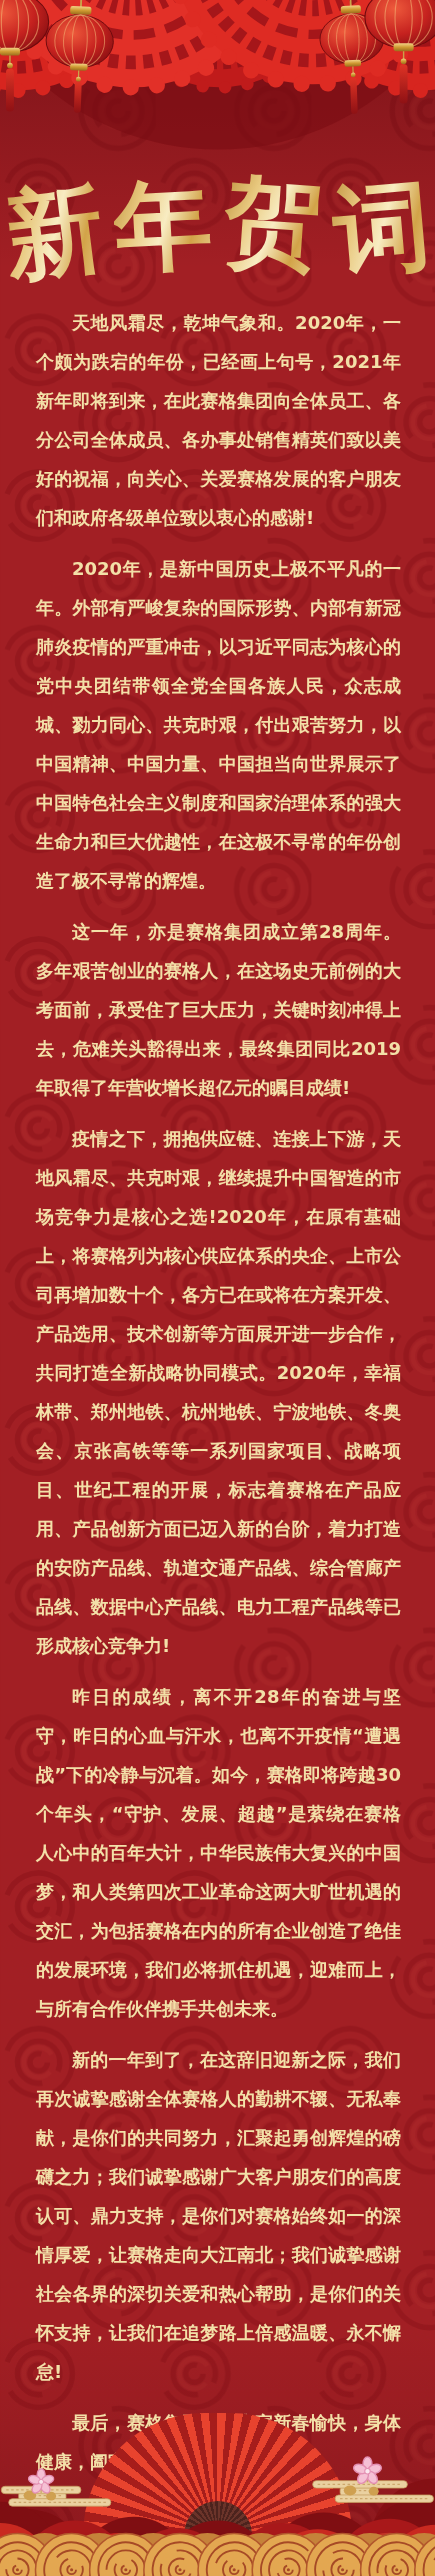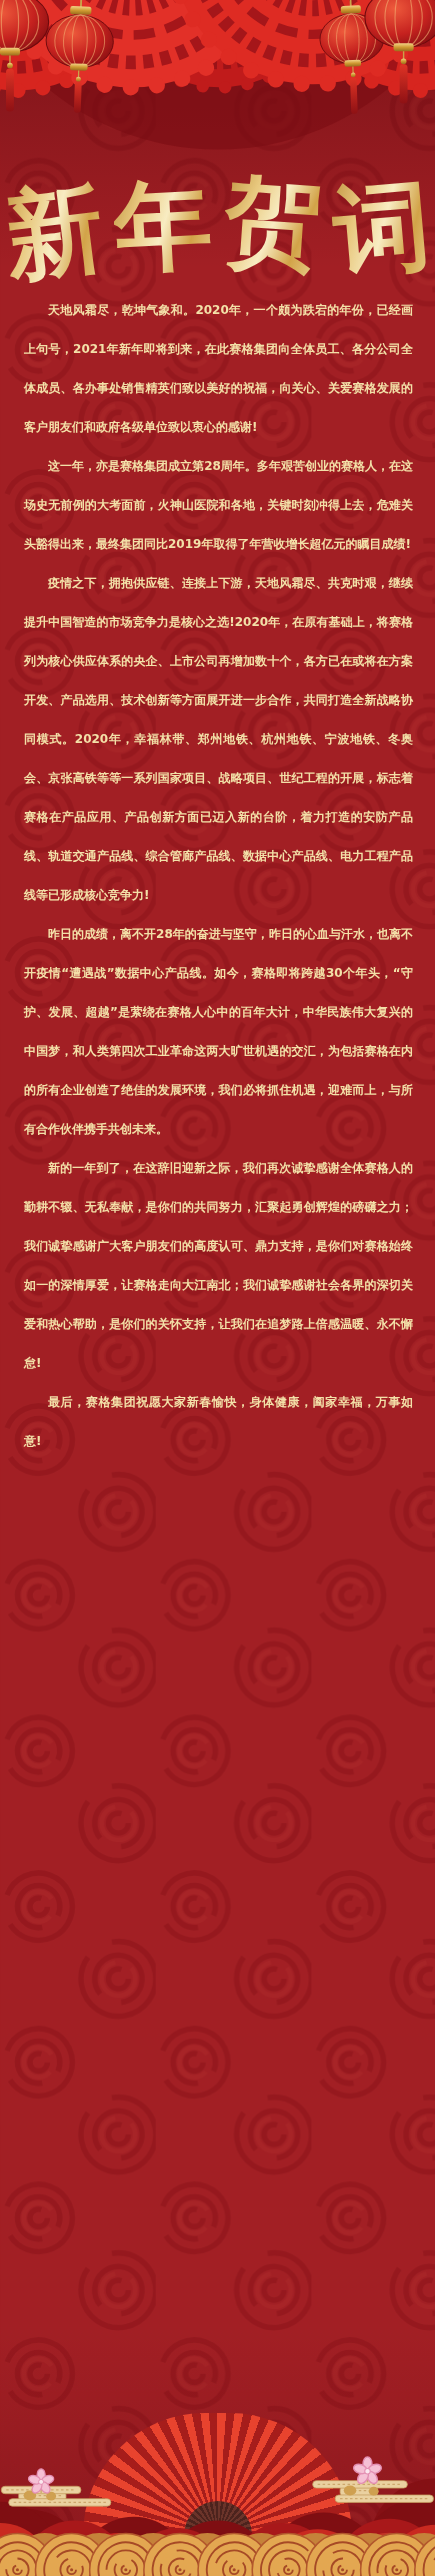--- a/index.html
+++ b/index.html
@@ -33,22 +33,22 @@
   #title .t0{transform:rotate(-7deg) translateY(5px);}
   #title .t1{transform:rotate(-3deg) translateY(-1.2px);}
   #title .t2{transform:rotate(4deg)  translateY(-5px);}
   #title .t3{transform:rotate(-5deg) translateY(1.2px);}
 
   
   #letter{
     left:24px;top:291px;width:389px;z-index:2;
   }
   #letter p{
-    margin:0;text-indent:2em;text-align:justify;
-    font-size:12px;line-height:39px;font-weight:700;
+    margin:12px;text-indent:2em;text-align:justify;
+    font-size:18px;line-height:39px;font-weight:700;
     color:#f3e0a8;letter-spacing:0px;
   }
 
   
   #footer{left:0;top:2389px;width:436px;height:187px;z-index:2;}
   #fan{
     position:absolute;left:83px;top:24px;width:269px;height:122px;
     border-radius:134px 134px 0 0;
     background:repeating-conic-gradient(from -88deg at 50% 100%, #e8432e 0deg 4deg, #a61d1b 4deg 8deg);
   }
@@ -202,23 +202,24 @@
 
 <div id="title" class="abs">
   <span class="t0">新</span>
   <span class="t1">年</span>
   <span class="t2">贺</span>
   <span class="t3">词</span>
 </div>
 
 <div id="letter" class="abs">
   <p>天地风霜尽，乾坤气象和。2020年，一个颇为跌宕的年份，已经画上句号，2021年新年即将到来，在此赛格集团向全体员工、各分公司全体成员、各办事处销售精英们致以美好的祝福，向关心、关爱赛格发展的客户朋友们和政府各级单位致以衷心的感谢!</p>
-  <p>这一年，亦是赛格集团成立第28周年。多年艰苦创业的赛格人，在这场史无前例的大考面前，火神山医院和各地，关键时刻冲得上去，危难关头豁得出来，最终集团同比2019年取得了年营收增长超亿元的瞩目成绩!</p>
+  <p>2020年，是新中国历史上极不平凡的一年。外部有严峻复杂的国际形势、内部有新冠肺炎疫情的严重冲击，以习近平同志为核心的党中央团结带领全党全国各族人民，众志成城、勠力同心、共克时艰，付出艰苦努力，以中国精神、中国力量、中国担当向世界展示了中国特色社会主义制度和国家治理体系的强大生命力和巨大优越性，在这极不寻常的年份创造了极不寻常的辉煌。</p>
+  <p>这一年，亦是赛格集团成立第28周年。多年艰苦创业的赛格人，在这场史无前例的大考面前，承受住了巨大压力，关键时刻冲得上去，危难关头豁得出来，最终集团同比2019年取得了年营收增长超亿元的瞩目成绩!</p>
   <p>疫情之下，拥抱供应链、连接上下游，天地风霜尽、共克时艰，继续提升中国智造的市场竞争力是核心之选!2020年，在原有基础上，将赛格列为核心供应体系的央企、上市公司再增加数十个，各方已在或将在方案开发、产品选用、技术创新等方面展开进一步合作，共同打造全新战略协同模式。2020年，幸福林带、郑州地铁、杭州地铁、宁波地铁、冬奥会、京张高铁等等一系列国家项目、战略项目、世纪工程的开展，标志着赛格在产品应用、产品创新方面已迈入新的台阶，着力打造的安防产品线、轨道交通产品线、综合管廊产品线、数据中心产品线、电力工程产品线等已形成核心竞争力!</p>
-  <p>昨日的成绩，离不开28年的奋进与坚守，昨日的心血与汗水，也离不开疫情“遭遇战”数据中心产品线。如今，赛格即将跨越30个年头，“守护、发展、超越”是萦绕在赛格人心中的百年大计，中华民族伟大复兴的中国梦，和人类第四次工业革命这两大旷世机遇的交汇，为包括赛格在内的所有企业创造了绝佳的发展环境，我们必将抓住机遇，迎难而上，与所有合作伙伴携手共创未来。</p>
+  <p>昨日的成绩，离不开28年的奋进与坚守，昨日的心血与汗水，也离不开疫情“遭遇战”下的冷静与沉着。如今，赛格即将跨越30个年头，“守护、发展、超越”是萦绕在赛格人心中的百年大计，中华民族伟大复兴的中国梦，和人类第四次工业革命这两大旷世机遇的交汇，为包括赛格在内的所有企业创造了绝佳的发展环境，我们必将抓住机遇，迎难而上，与所有合作伙伴携手共创未来。</p>
   <p>新的一年到了，在这辞旧迎新之际，我们再次诚挚感谢全体赛格人的勤耕不辍、无私奉献，是你们的共同努力，汇聚起勇创辉煌的磅礴之力；我们诚挚感谢广大客户朋友们的高度认可、鼎力支持，是你们对赛格始终如一的深情厚爱，让赛格走向大江南北；我们诚挚感谢社会各界的深切关爱和热心帮助，是你们的关怀支持，让我们在追梦路上倍感温暖、永不懈怠!</p>
   <p>最后，赛格集团祝愿大家新春愉快，身体健康，阖家幸福，万事如意!</p>
 </div>
 
 <div id="footer" class="abs">
   <div id="fan"></div>
   <div id="fan-pivot"></div>
 
   <svg id="footer-svg" width="436" height="187" viewBox="0 0 700 300">
 

